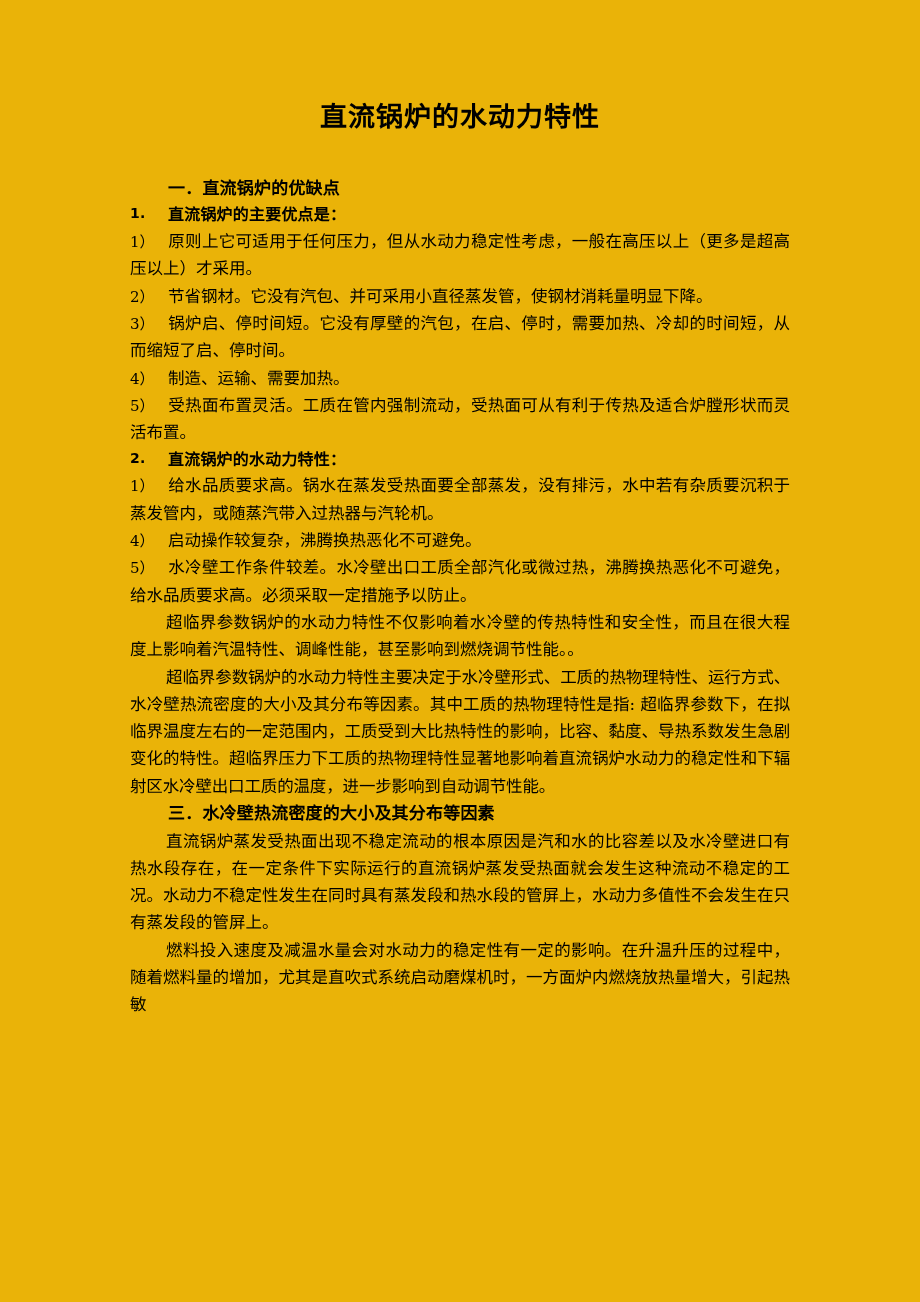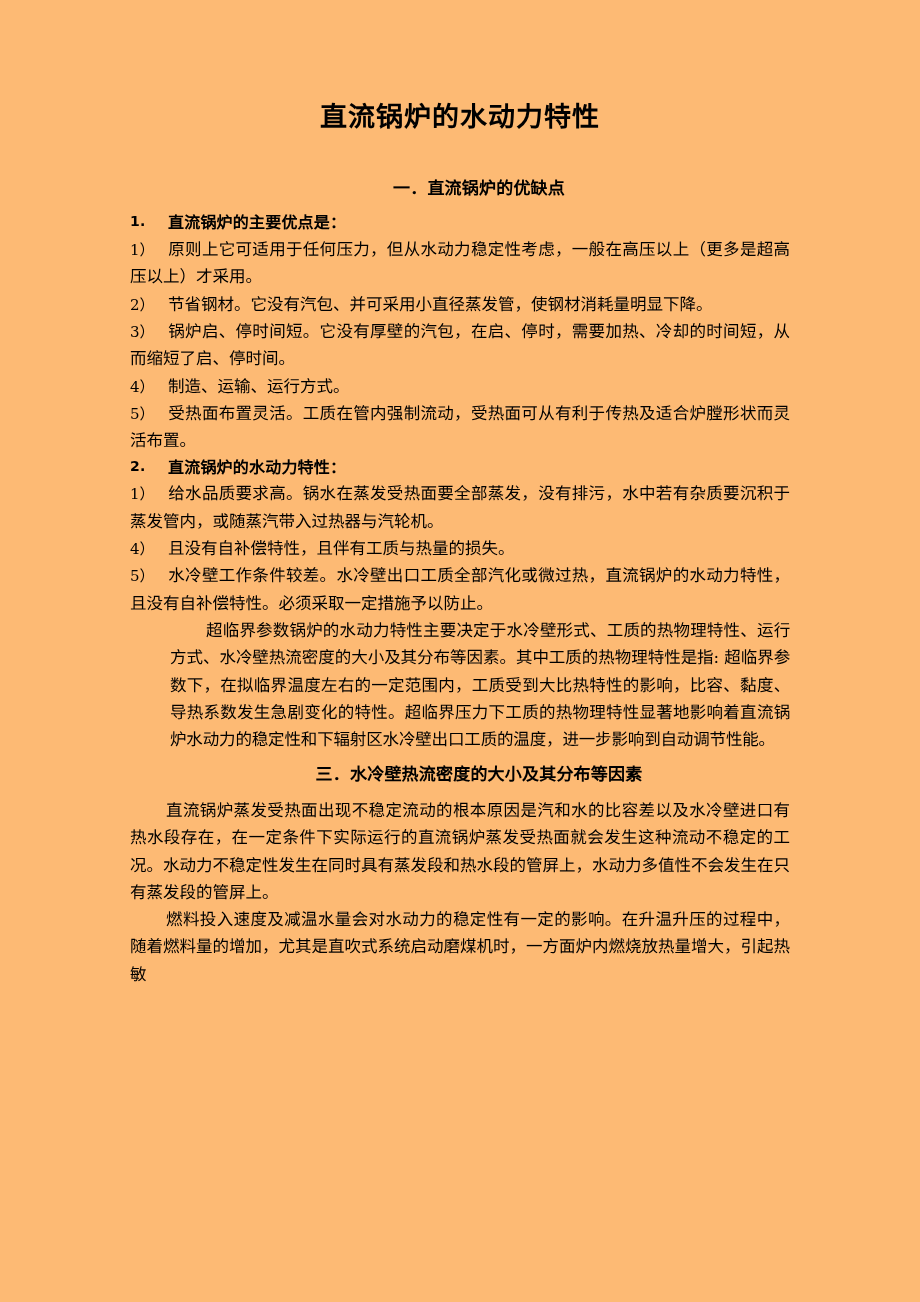--- a/index.html
+++ b/index.html
@@ -10,21 +10,21 @@
   }
   body {
     font-family: "DejaVu Serif", "Liberation Serif", serif;
     color: #000000;
   }
   .page {
     position: relative;
     width: 920px;
     height: 1302px;
     margin: 0 auto;
-    background: #fdba74;
+    background: #eab308;
     overflow: hidden;
     box-sizing: border-box;
   }
   .content {
     position: absolute;
     left: 130px;
     top: 0;
     width: 660px;
   }
   .doc-title {
@@ -36,25 +36,24 @@
     margin: 0;
     padding-top: 100px;
     line-height: 1.25;
     color: #000;
   }
   .h-section {
     font-family: "DejaVu Sans", "Liberation Sans", sans-serif;
     font-size: 17px;
     font-weight: bold;
     line-height: 1.62;
-    margin: 8px;
+    margin: 0;
     text-indent: 38px;
     letter-spacing: 0.2px;
     color: #000;
-    text-align: center;
   }
   .h-section.first {
     margin-top: 41px;
   }
   .h-sub {
     font-family: "DejaVu Sans", "Liberation Sans", sans-serif;
     font-size: 16px;
     font-weight: bold;
     line-height: 1.62;
     margin: 0;
@@ -90,53 +89,53 @@
     font-size: 16.5px;
     line-height: 1.655;
     margin: 0;
     text-indent: 36px;
     text-align: justify;
     text-justify: inter-ideograph;
     color: #000;
   }
   .para.tight {
     letter-spacing: -0.15px;
-    margin-left: 40px;
   }
 </style>
 </head>
 <body>
 
 <div class="page">
   <div class="content">
 
     <h1 class="doc-title">直流锅炉的水动力特性</h1>
 
     <p class="h-section first">一．直流锅炉的优缺点</p>
 
     <div class="h-sub">
       <span class="marker">1.</span>
       <span class="sub-text">直流锅炉的主要优点是：</span>
     </div>
 
     <p class="li"><span class="marker">1）</span><span>原则上它可适用于任何压力，但从水动力稳定性考虑，一般在高压以上（更多是超高压以上）才采用。</span></p>
     <p class="li"><span class="marker">2）</span><span>节省钢材。它没有汽包、并可采用小直径蒸发管，使钢材消耗量明显下降。</span></p>
     <p class="li"><span class="marker">3）</span><span>锅炉启、停时间短。它没有厚壁的汽包，在启、停时，需要加热、冷却的时间短，从而缩短了启、停时间。</span></p>
-    <p class="li"><span class="marker">4）</span><span>制造、运输、运行方式。</span></p>
+    <p class="li"><span class="marker">4）</span><span>制造、运输、需要加热。</span></p>
     <p class="li"><span class="marker">5）</span><span>受热面布置灵活。工质在管内强制流动，受热面可从有利于传热及适合炉膛形状而灵活布置。</span></p>
 
     <div class="h-sub">
       <span class="marker">2.</span>
       <span class="sub-text">直流锅炉的水动力特性：</span>
     </div>
 
     <p class="li"><span class="marker">1）</span><span>给水品质要求高。锅水在蒸发受热面要全部蒸发，没有排污，水中若有杂质要沉积于蒸发管内，或随蒸汽带入过热器与汽轮机。</span></p>
-    <p class="li"><span class="marker">4）</span><span>且没有自补偿特性，且伴有工质与热量的损失。</span></p>
-    <p class="li"><span class="marker">5）</span><span>水冷壁工作条件较差。水冷壁出口工质全部汽化或微过热，直流锅炉的水动力特性，且没有自补偿特性。必须采取一定措施予以防止。</span></p>
+    <p class="li"><span class="marker">4）</span><span>启动操作较复杂，沸腾换热恶化不可避免。</span></p>
+    <p class="li"><span class="marker">5）</span><span>水冷壁工作条件较差。水冷壁出口工质全部汽化或微过热，沸腾换热恶化不可避免，给水品质要求高。必须采取一定措施予以防止。</span></p>
 
+    <p class="para">超临界参数锅炉的水动力特性不仅影响着水冷壁的传热特性和安全性，而且在很大程度上影响着汽温特性、调峰性能，甚至影响到燃烧调节性能。。</p>
     <p class="para tight">超临界参数锅炉的水动力特性主要决定于水冷壁形式、工质的热物理特性、运行方式、水冷壁热流密度的大小及其分布等因素。其中工质的热物理特性是指: 超临界参数下，在拟临界温度左右的一定范围内，工质受到大比热特性的影响，比容、黏度、导热系数发生急剧变化的特性。超临界压力下工质的热物理特性显著地影响着直流锅炉水动力的稳定性和下辐射区水冷壁出口工质的温度，进一步影响到自动调节性能。</p>
 
     <p class="h-section">三．水冷壁热流密度的大小及其分布等因素</p>
     <p class="para">直流锅炉蒸发受热面出现不稳定流动的根本原因是汽和水的比容差以及水冷壁进口有热水段存在，在一定条件下实际运行的直流锅炉蒸发受热面就会发生这种流动不稳定的工况。水动力不稳定性发生在同时具有蒸发段和热水段的管屏上，水动力多值性不会发生在只有蒸发段的管屏上。</p>
     <p class="para">燃料投入速度及减温水量会对水动力的稳定性有一定的影响。在升温升压的过程中，随着燃料量的增加，尤其是直吹式系统启动磨煤机时，一方面炉内燃烧放热量增大，引起热敏</p>
 
   </div>
 </div>
 
 </body></html>

